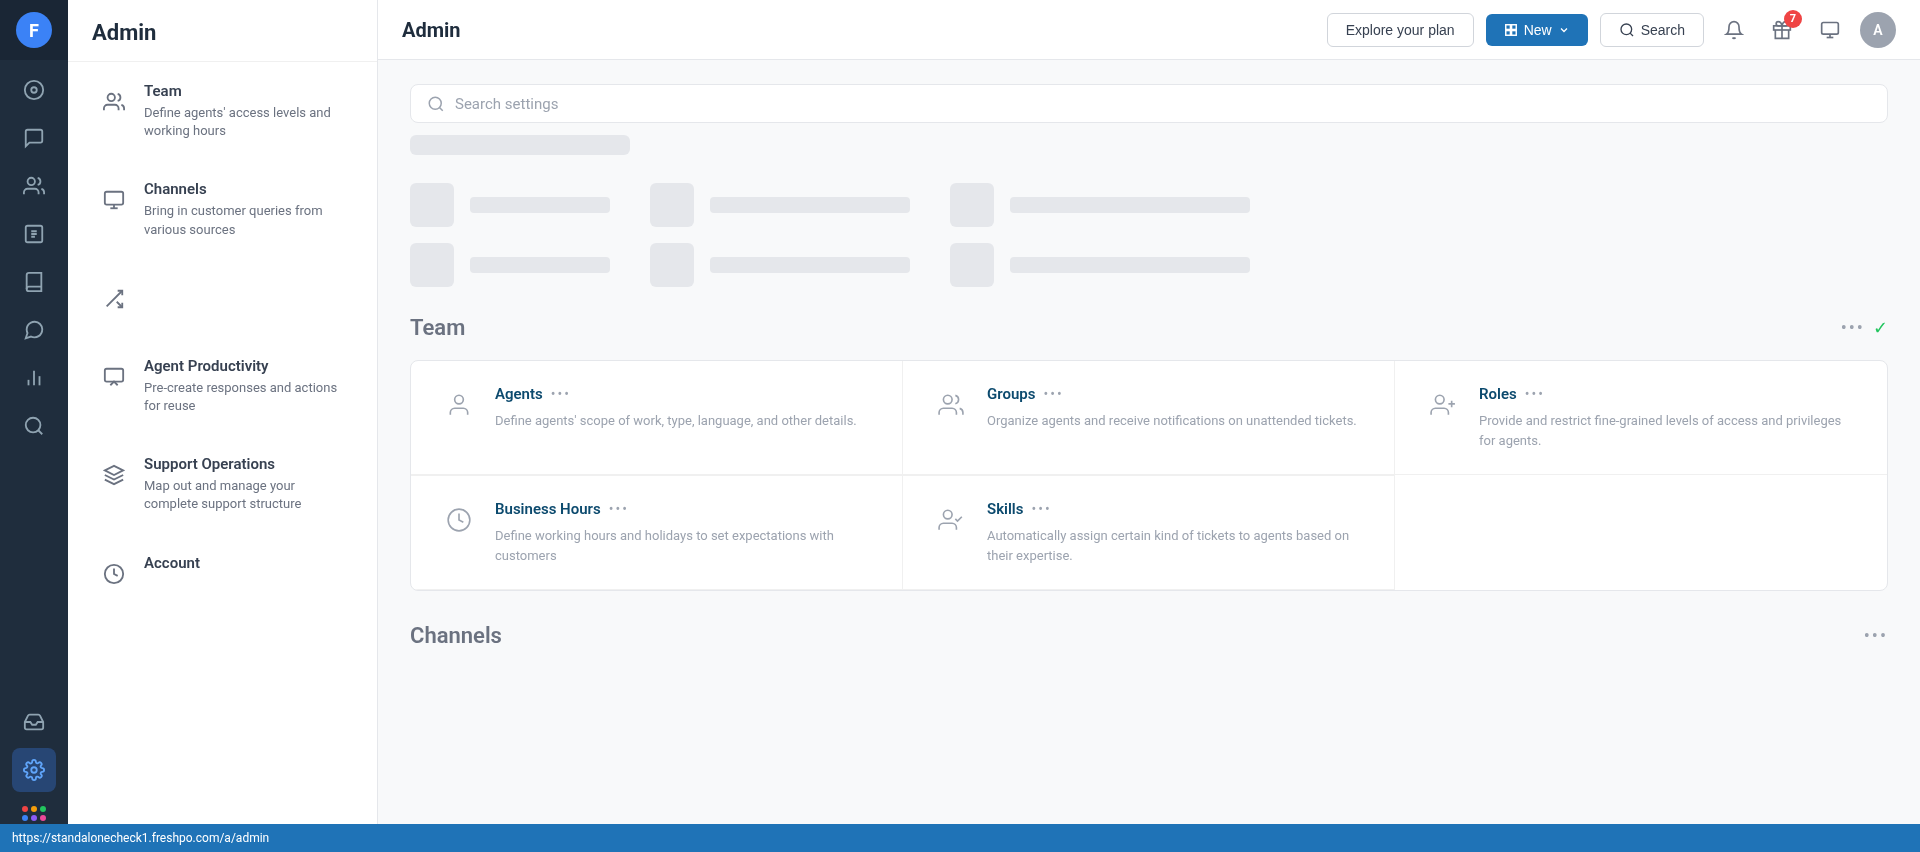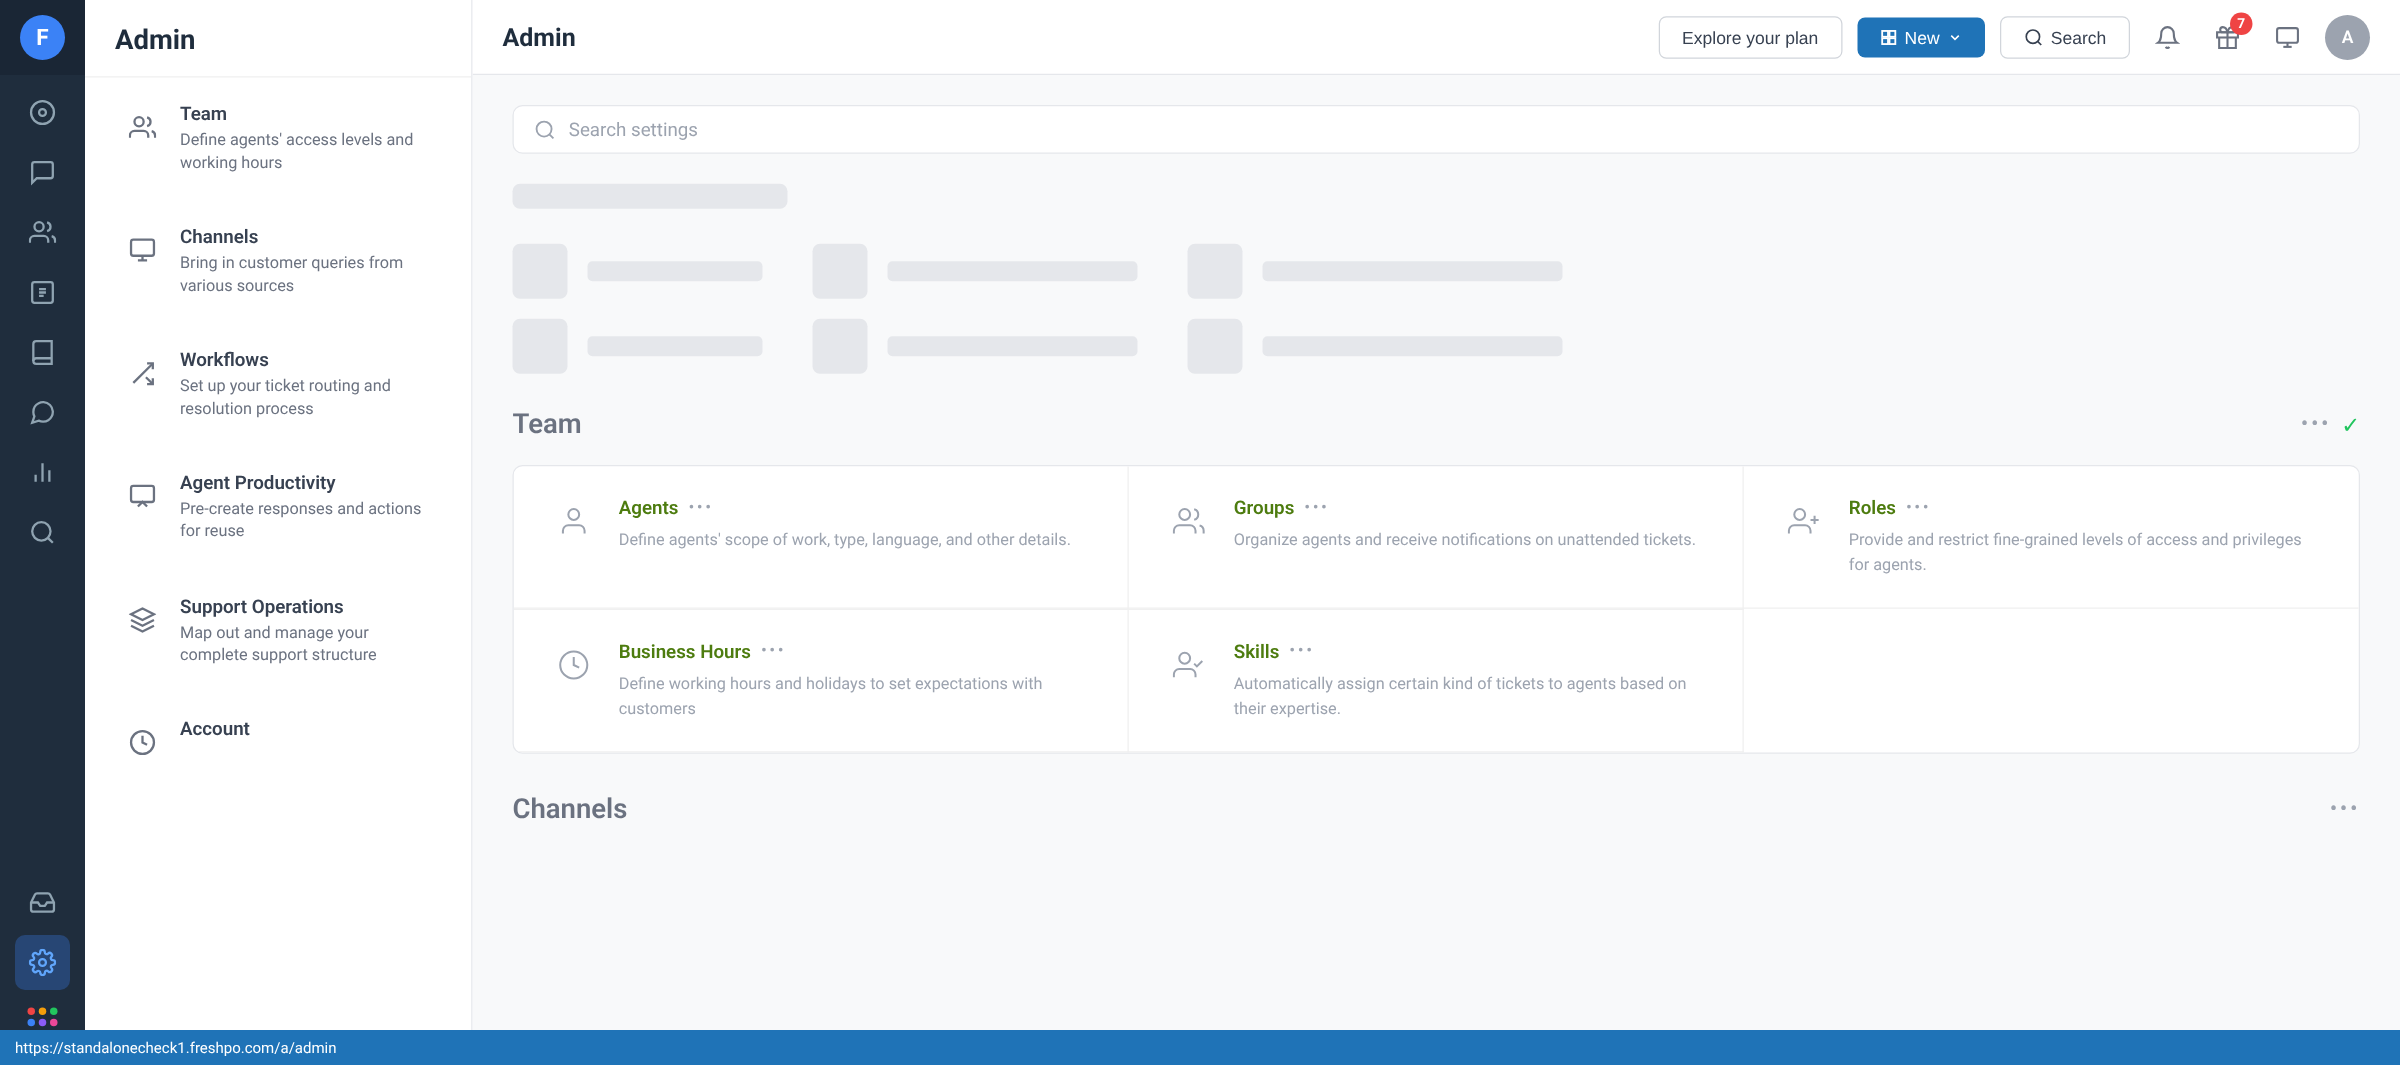--- a/index.html
+++ b/index.html
@@ -248,21 +248,21 @@
     .search-settings {
       width: 100%;
       height: 39px;
       border: 1.5px solid #e5e7eb;
       border-radius: 8px;
       background: #fff;
       display: flex;
       align-items: center;
       padding: 0 16px;
       gap: 10px;
-      margin-bottom: 24px;
+      margin-bottom: 12px;
       color: #9ca3af;
       font-size: 15px;
     }
 
     
     .skeleton-block {
       background: #e5e7eb;
       border-radius: 6px;
       animation: pulse 1.5s infinite;
     }
@@ -344,21 +344,21 @@
     .card-content {}
     .card-title-row {
       display: flex;
       align-items: center;
       gap: 8px;
       margin-bottom: 8px;
     }
     .card-title {
       font-size: 15px;
       font-weight: 600;
-      color: #4d7c0f;
+      color: #0c4a6e;
     }
     .card-dots {
       color: #9ca3af;
       font-size: 14px;
       letter-spacing: 2px;
     }
     .card-desc {
       font-size: 13px;
       color: #9ca3af;
       line-height: 1.5;
@@ -503,24 +503,20 @@
   </div>
 
   <div class="sidebar-section">
     <div class="sidebar-icon">
       <svg width="22" height="22" viewBox="0 0 24 24" fill="none" stroke="currentColor" stroke-width="2">
           <polyline points="16 3 21 3 21 8"></polyline>
           <line x1="4" y1="20" x2="21" y2="3"></line>
           <polyline points="21 16 21 21 16 21"></polyline>
           <line x1="15" y1="15" x2="21" y2="21"></line>
         </svg>
-    </div>
-    <div class="sidebar-text">
-      <h3>Workflows</h3>
-      <p>Set up your ticket routing and resolution process</p>
     </div>
   </div>
 
   <div class="sidebar-section">
     <div class="sidebar-icon">
       <svg width="22" height="22" viewBox="0 0 24 24" fill="none" stroke="currentColor" stroke-width="2">
           <rect x="2" y="3" width="20" height="14" rx="2"></rect>
           <polyline points="8 21 12 17 16 21"></polyline>
         </svg>
     </div>

